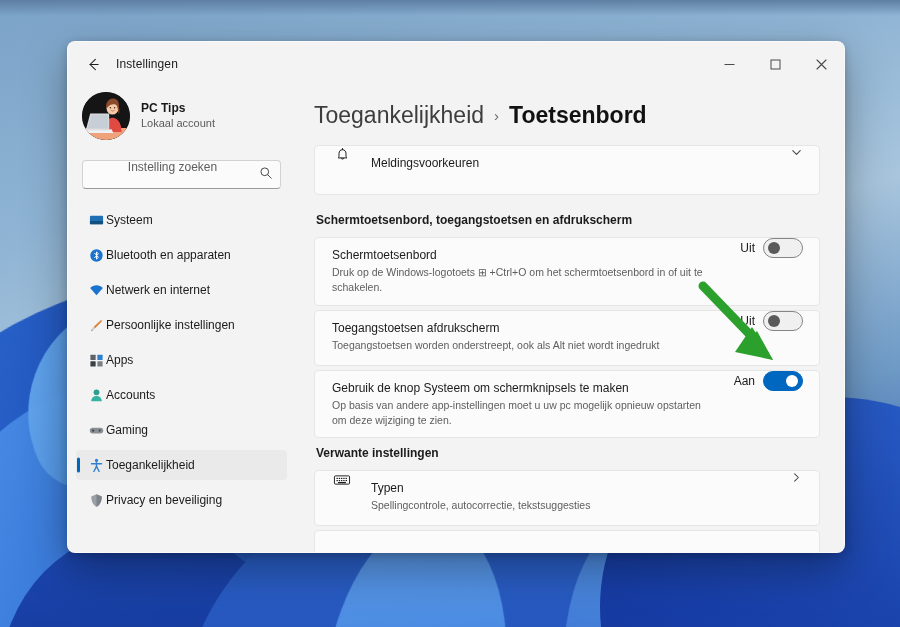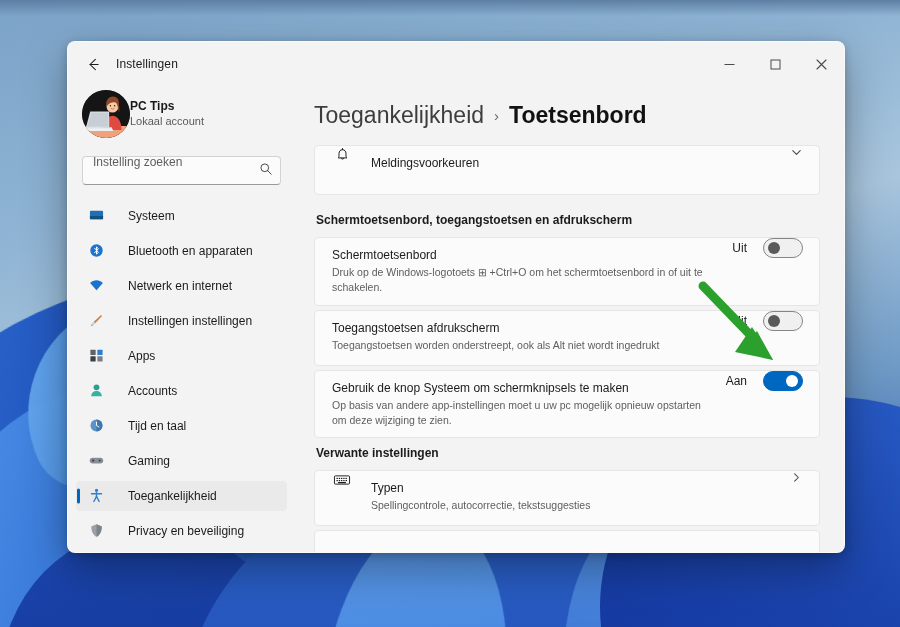--- a/index.html
+++ b/index.html
@@ -128,20 +128,21 @@
     width: 225px;
     flex: 0 0 225px;
     padding: 0 6px 0 8px;
     display: flex;
     flex-direction: column;
     overflow: hidden;
   }
   .account {
     display: flex;
     align-items: center;
+    gap: 11px;
     padding: 4px 0 0 6px;
     height: 58px;
   }
   .avatar {
     width: 48px; height: 48px;
     border-radius: 50%;
     overflow: hidden;
     flex: 0 0 48px;
     background: #1a1a1a;
     position: relative;
@@ -159,41 +160,42 @@
     height: 29px;
     border: 1px solid #d2d2d2;
     border-bottom: 1px solid #9a9a9a;
     border-radius: 4px;
     background: #fbfbfb;
     font-size: 12px;
     color: #1b1b1b;
     padding: 0 28px 16px 10px;
     font-family: "Liberation Sans", sans-serif;
     outline: none;
+    text-align: center;
   }
   .search-box::placeholder { color: #5d5d5d; }
   .search-ic {
     position: absolute; right: 8px; top: 50%;
     transform: translateY(-50%);
     color: #3a3a3a;
     pointer-events: none;
     display: flex;
   }
 
   .nav { margin-top: 16px; padding-bottom: 6px; overflow-y: auto; flex: 1 1 auto; }
   .nav::-webkit-scrollbar { width: 0; }
   .nav-item {
     display: flex;
     align-items: center;
     height: 30px;
     margin-bottom: 5px;
     border-radius: 4px;
     padding-left: 12px;
     position: relative;
-    gap: 24px;
+    gap: 2px;
   }
   .nav-item.active { background: #eaeaea; }
   .nav-item.active::before {
     content: "";
     position: absolute;
     left: 1px; top: 50%;
     transform: translateY(-50%);
     width: 3px; height: 15px;
     border-radius: 2px;
     background: #0067c0;
@@ -249,21 +251,21 @@
   .card-desc {
     font-size: 10.5px;
     color: #5e5e5e;
     line-height: 1.45;
     margin-top: 2px;
     max-width: 420px;
   }
   .card-right {
     display: flex;
     align-items: center;
-    gap: 16px;
+    gap: 8px;
     flex: 0 0 auto;
     margin-left: 22px;
   }
   .toggle-label { font-size: 12px; color: #1b1b1b; }
 
   .switch {
     width: 40px; height: 20px;
     border-radius: 10px;
     position: relative;
     flex: 0 0 40px;
@@ -428,21 +430,21 @@
         </div>
 
         <div class="nav-item">
           <span class="nav-ic">
             <svg width="15" height="15" viewBox="0 0 16 16">
               <path d="M12.8 2.1 L14 3.3 L6.6 10.8 L5 9.2 Z" fill="#d8823c"></path>
               <path d="M5 9.2 L6.6 10.8 L4 13.6 L2.6 12.1 Z" fill="#c9ccd1"></path>
               <path d="M2.6 12.1 L4 13.6 L2.2 14 Z" fill="#8c8f95"></path>
             </svg>
           </span>
-          <span class="nav-label">Instellingen instellingen</span>
+          <span class="nav-label">Persoonlijke instellingen</span>
         </div>
 
         <div class="nav-item">
           <span class="nav-ic">
             <svg width="15" height="15" viewBox="0 0 16 16">
               <rect x="1.5" y="1.8" width="5.6" height="5.6" rx="0.6" fill="#5f6368"></rect>
               <rect x="8.9" y="1.8" width="5.6" height="5.6" rx="0.6" fill="#2f7fd0"></rect>
               <rect x="1.5" y="8.8" width="5.6" height="5.6" rx="0.6" fill="#3c4044"></rect>
               <rect x="8.9" y="8.8" width="5.6" height="5.6" rx="0.6" fill="#7a7f85"></rect>
             </svg>
@@ -453,30 +455,20 @@
         <div class="nav-item">
           <span class="nav-ic">
             <svg width="15" height="15" viewBox="0 0 16 16">
               <circle cx="8" cy="4.6" r="3.1" fill="#2e9e8f"></circle>
               <path d="M2.3 14.2 C2.6 10.3 5 8.6 8 8.6 C11 8.6 13.4 10.3 13.7 14.2 Z" fill="#35b3a1"></path>
             </svg>
           </span>
           <span class="nav-label">Accounts</span>
         </div>
 
-        <div class="nav-item">
-          <span class="nav-ic">
-            <svg width="15" height="15" viewBox="0 0 16 16">
-              <circle cx="8" cy="8" r="6.4" fill="#5b93c9"></circle>
-              <path d="M8 1.6 A6.4 6.4 0 0 1 8 14.4 Z" fill="#3d77ae"></path>
-              <path d="M8 4.3 V8 L10.6 9.6" stroke="#fff" stroke-width="1.05" fill="none" stroke-linecap="round"></path>
-            </svg>
-          </span>
-          <span class="nav-label">Tijd en taal</span>
-        </div>
 
         <div class="nav-item">
           <span class="nav-ic">
             <svg width="15" height="15" viewBox="0 0 16 16">
               <rect x="0.8" y="5" width="14.4" height="6.2" rx="3.1" fill="#8a8f95"></rect>
               <circle cx="4.4" cy="8.1" r="1.25" fill="#42464b"></circle>
               <circle cx="11.4" cy="8.1" r="1.1" fill="#42464b"></circle>
             </svg>
           </span>
           <span class="nav-label">Gaming</span>

